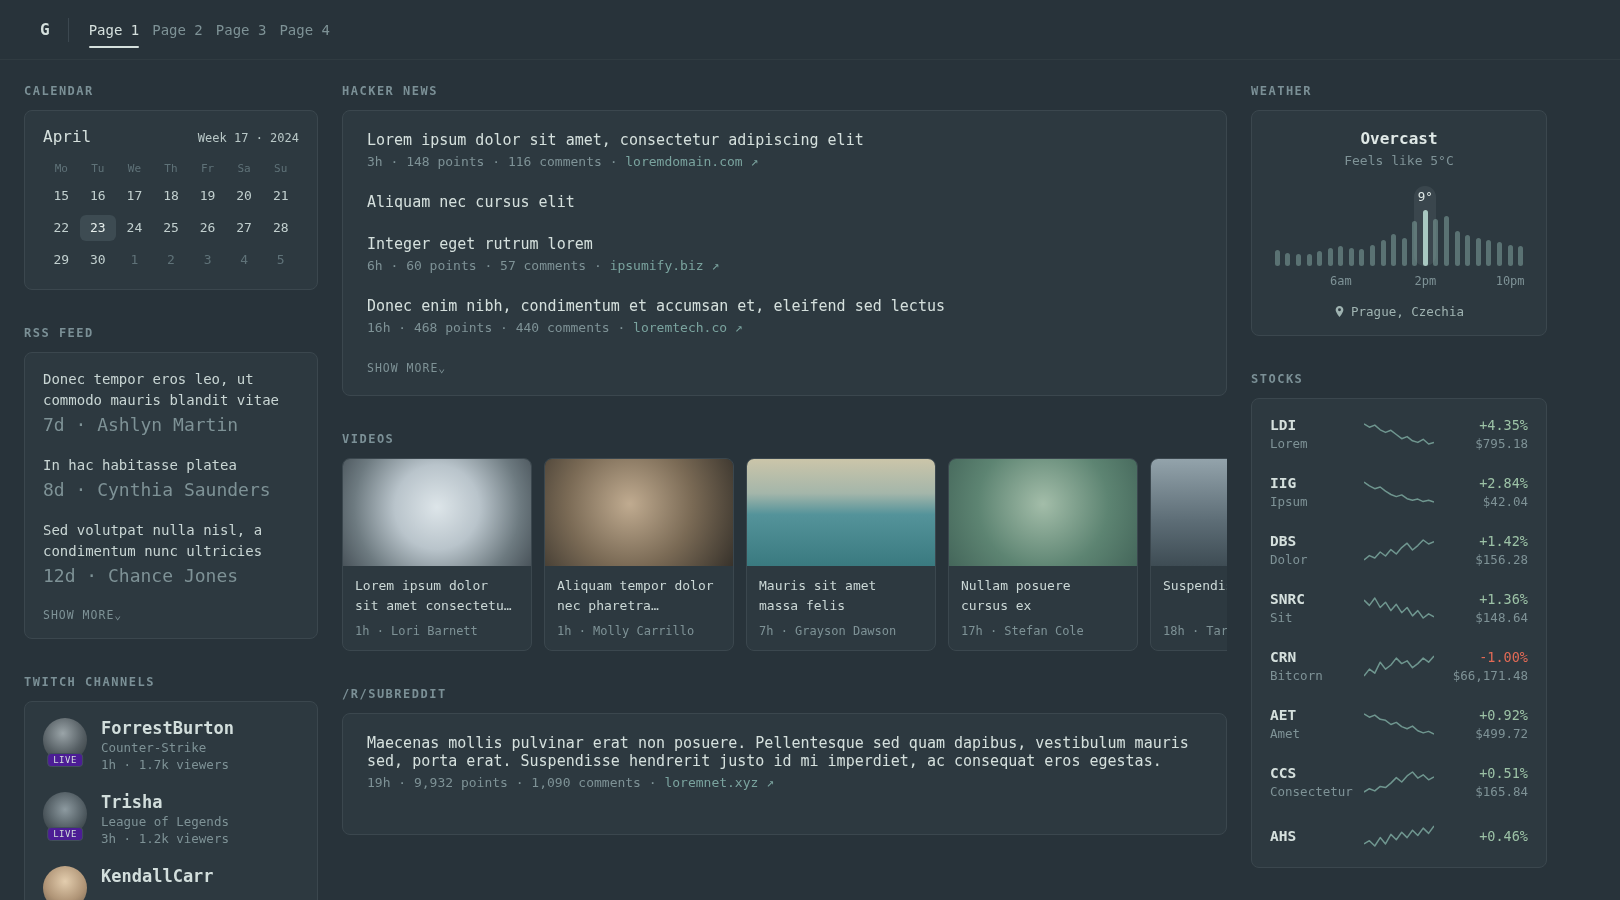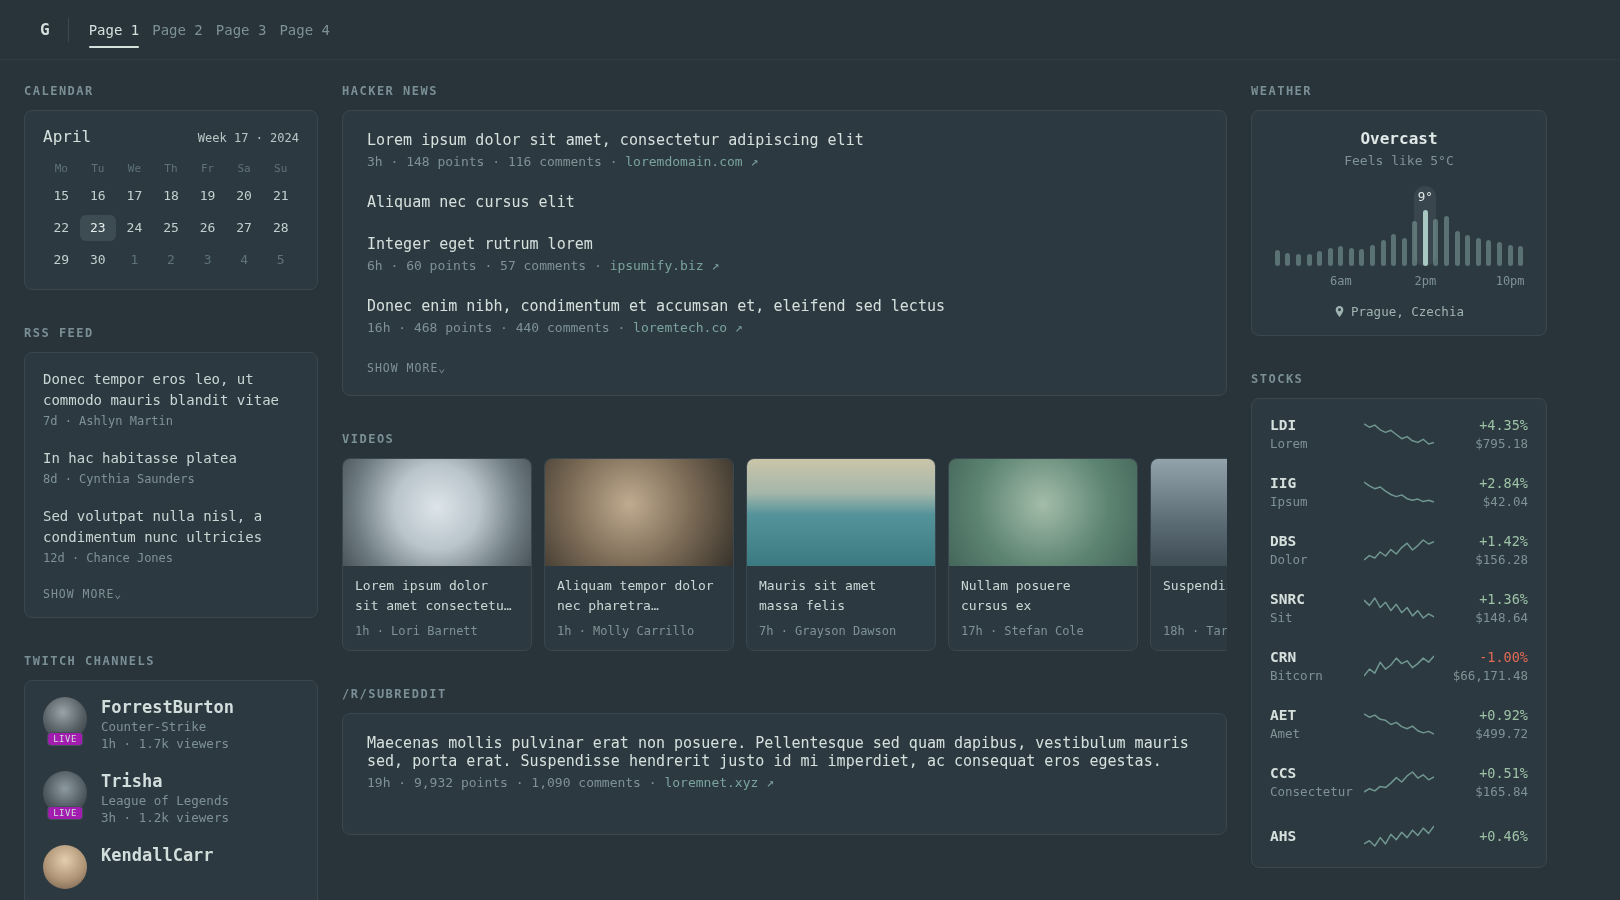--- a/index.html
+++ b/index.html
@@ -34,30 +34,30 @@
   .cal-month{font-size:16px;font-weight:400;color:var(--text-primary);}
   .cal-week{font-size:12px;color:#b9c8c7;}
   .cal-grid{display:grid;grid-template-columns:repeat(7,1fr);row-gap:6px;text-align:center;}
   .cal-wd{font-size:11px;color:var(--text-dim);padding-bottom:8px;}
   .cal-day{font-size:13px;color:#c2d0cf;height:26px;line-height:26px;border-radius:6px;}
   .cal-day.muted{color:var(--text-dim);}
   .cal-day.selected{background:#3d4b52;color:#e6eeec;}
   
   .feed-item{margin-bottom:20px;}
   .feed-title{font-size:14px;line-height:1.5;color:#c9d6d4;cursor:pointer;}
-  .feed-meta{font-size:12px;color:var(--text-secondary);margin-top:3px;}
+  .feed-meta{font-size:18px;color:var(--text-secondary);margin-top:3px;}
   .show-more{font-size:11.5px;letter-spacing:1px;color:var(--text-secondary);cursor:pointer;margin-top:2px;display:inline-flex;align-items:center;}
   
   .tw-row{display:flex;gap:14px;margin-bottom:20px;cursor:pointer;}
   .tw-avatar-wrap{position:relative;width:44px;height:44px;flex:none;}
   .tw-avatar{width:44px;height:44px;border-radius:50%;}
   .av-1{background:radial-gradient(circle at 45% 35%,#9aa4a8 0%,#555e63 55%,#2c3336 100%);}
   .av-2{background:radial-gradient(circle at 50% 40%,#8d9aa0 0%,#4d585e 60%,#262d31 100%);}
   .av-3{background:radial-gradient(circle at 50% 35%,#e3cdae 0%,#b09577 55%,#6b5a48 100%);}
-  .tw-live{position:absolute;left:50%;bottom:-5px;transform:translateX(-50%);font-size:9px;letter-spacing:0.5px;background:#a21caf;border:1px solid #42505a;color:#d2dedc;border-radius:4px;padding:1px 5px;}
+  .tw-live{position:absolute;left:50%;bottom:-5px;transform:translateX(-50%);font-size:9px;letter-spacing:0.5px;background:#4c1d95;border:1px solid #42505a;color:#d2dedc;border-radius:4px;padding:1px 5px;}
   .tw-name{font-size:17px;font-weight:700;color:#d2dedc;}
   .tw-cat{font-size:12.5px;color:var(--text-secondary);margin-top:2px;}
   .tw-meta{font-size:12.5px;color:var(--text-secondary);margin-top:2px;}
   
   .hn-card{padding:20px 24px;}
   .hn-item{margin-bottom:24px;}
   .hn-title{font-size:15px;color:var(--text-primary);cursor:pointer;}
   .hn-meta{font-size:13px;color:var(--text-secondary);margin-top:5px;}
   .hn-domain{color:var(--accent);cursor:pointer;}
   

